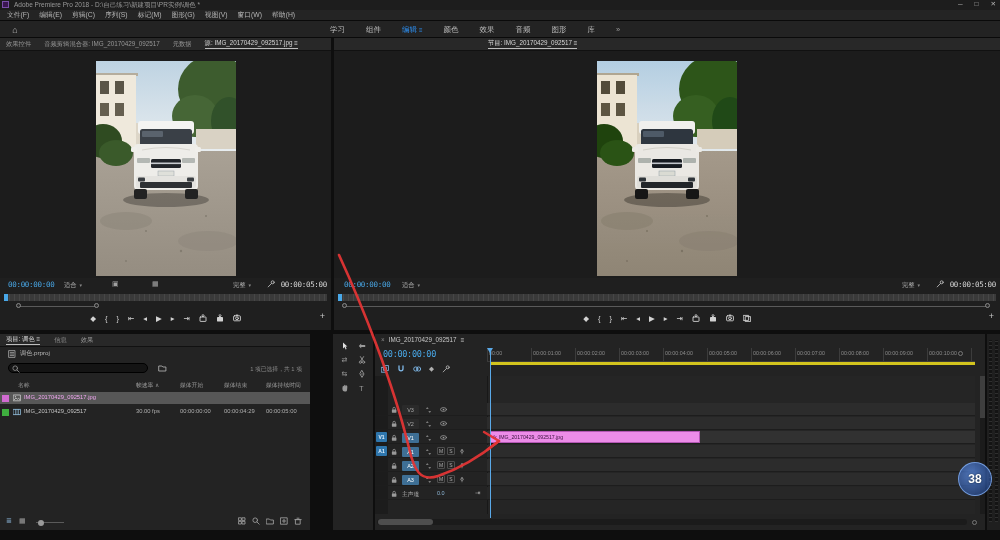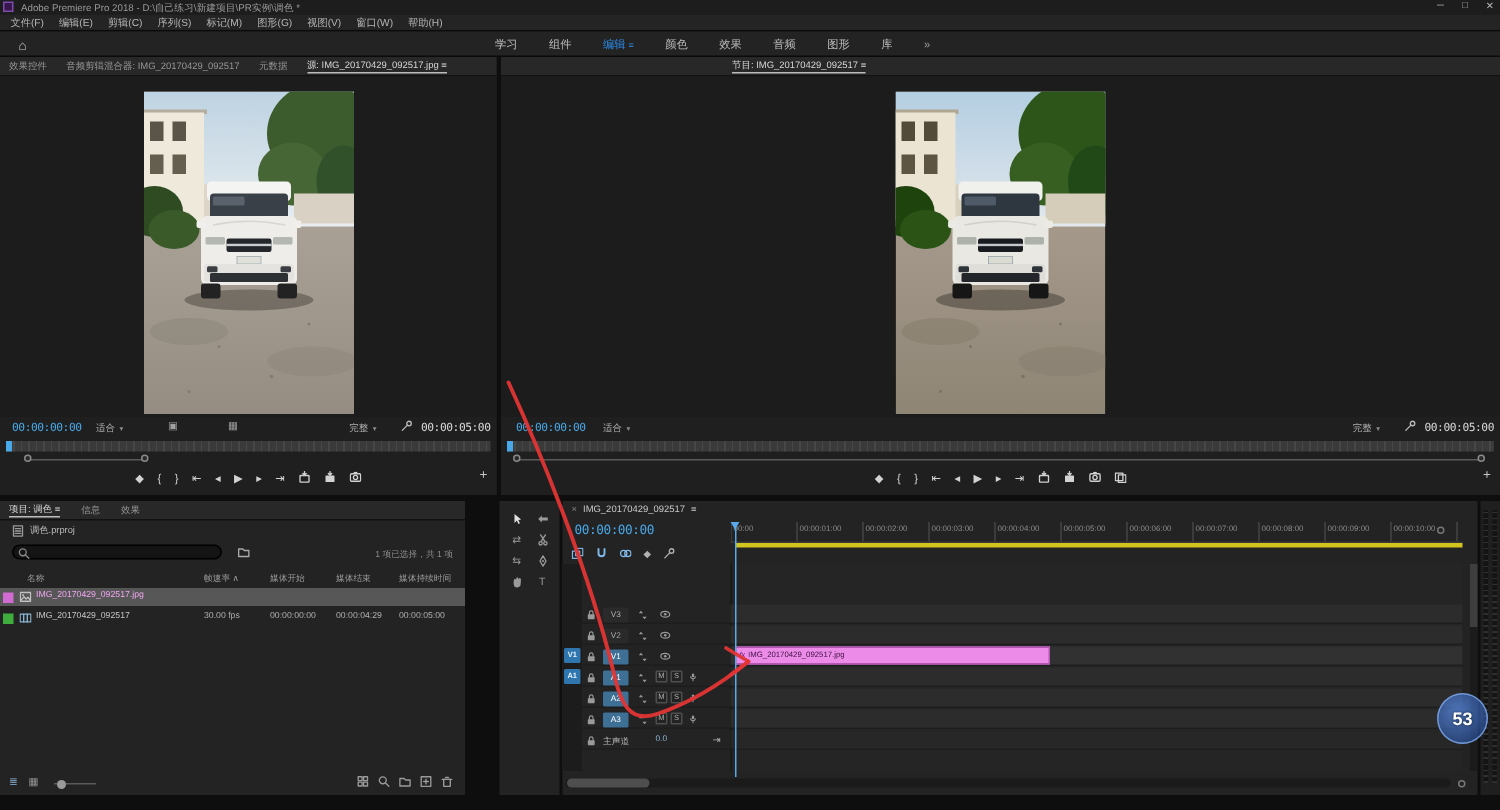--- a/index.html
+++ b/index.html
@@ -697,19 +697,19 @@
     <div class="abs" id="tl-vscroll">
         <div class="abs" id="tl-vhandle"></div>
       </div>
   </section>
 
   <section id="meters" class="abs">
     <div class="mbar" style="left:2px"></div>
     <div class="mbar" style="left:8px"></div>
   </section>
 
-  <div id="watermark" class="abs">53</div>
+  <div id="watermark" class="abs">38</div>
 
   <svg id="arrow-ov" class="abs" width="1000" height="540" viewBox="0 0 1000 540">
     <path d="M 339 255 C 362 305, 393 382, 409 448 C 414 470, 420 482, 438 476 C 462 468, 483 454, 499 441" fill="none" stroke="#e23535" stroke-width="2.6" stroke-linecap="round" opacity=".95"></path>
     <path d="M 499 441 L 484 432 M 499 441 L 487 450" fill="none" stroke="#e23535" stroke-width="2.4" stroke-linecap="round" opacity=".95"></path>
   </svg>
 </div>
 
 </body></html>

